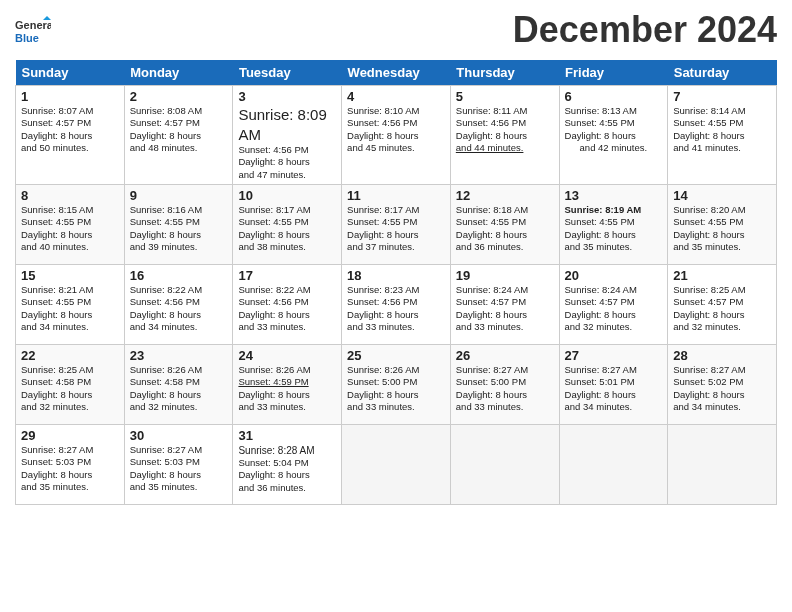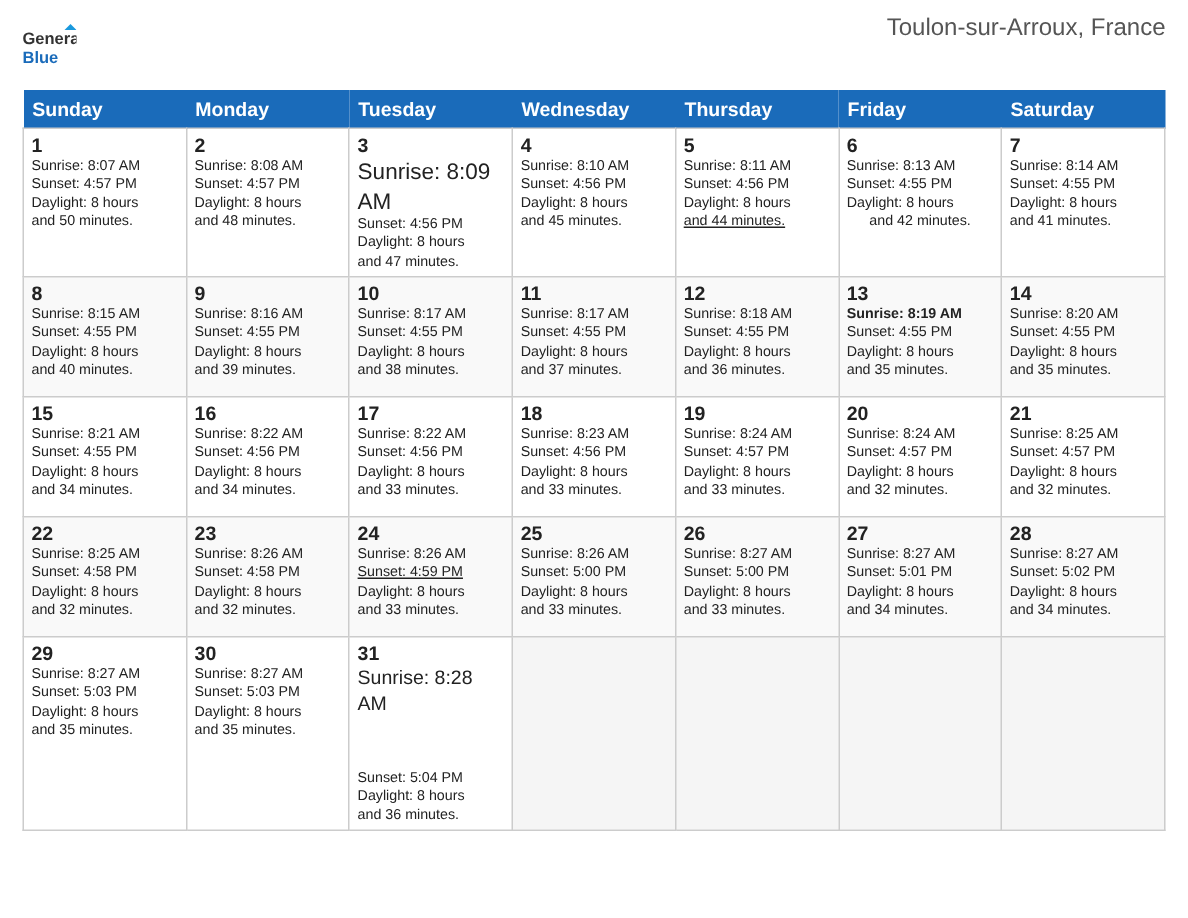--- a/index.html
+++ b/index.html
@@ -82,21 +82,21 @@
   <div class="header">
     <div class="logo">
   <svg width="36" height="36" viewBox="0 0 36 36" style="margin-right:4px;">
     <rect x="0" y="0" width="36" height="36" fill="none"></rect>
     <text x="0" y="13" font-size="11" font-weight="bold" fill="#333" font-family="Arial">General</text>
     <text x="0" y="26" font-size="11" font-weight="bold" fill="#1a6bba" font-family="Arial">Blue</text>
     <polygon points="28,4 36,4 32,0" fill="#1a99dd"></polygon>
   </svg>
 </div>
     <div class="title-block">
-      <div class="location-title">Toulon-sur-Arroux, France</div>
+      <div class="month-title">December 2024</div>
     </div>
   </div>
 
   <table>
     <thead>
       <tr>
         <th>Sunday</th>
         <th>Monday</th>
         <th>Tuesday</th>
         <th>Wednesday</th>
@@ -320,22 +320,22 @@
           </td>
           <td>
             <span class="day-num">30</span>
             <div style="font-size: 9.5px; line-height: 1.3;">Sunrise: 8:27 AM</div>
             <div style="font-size: 9.5px; line-height: 1.3;">Sunset: 5:03 PM</div>
             <div style="font-size: 9.5px; line-height: 1.3;">Daylight: 8 hours</div>
             <div style="font-size: 9.5px; line-height: 1.3;">and 35 minutes.</div>
           </td>
           <td>
             <span class="day-num">31</span>
-            <div style="font-size: 13px; line-height: 1.3;">Sunrise: 8:28 AM</div>
-            <div style="font-size: 9.5px; line-height: 1.3; margin-top: 35px;">Sunset: 5:04 PM</div>
+            <div style="font-size: 10px; line-height: 1.3;">Sunrise: 8:28 AM</div>
+            <div style="font-size: 9.5px; line-height: 1.3;">Sunset: 5:04 PM</div>
             <div style="font-size: 9.5px; line-height: 1.3;">Daylight: 8 hours</div>
             <div style="font-size: 9.5px; line-height: 1.3;">and 36 minutes.</div>
           </td>
           <td class="empty"></td>
           <td class="empty"></td>
           <td class="empty"></td>
           <td class="empty"></td>
         </tr>
       </tbody>
   </table>

